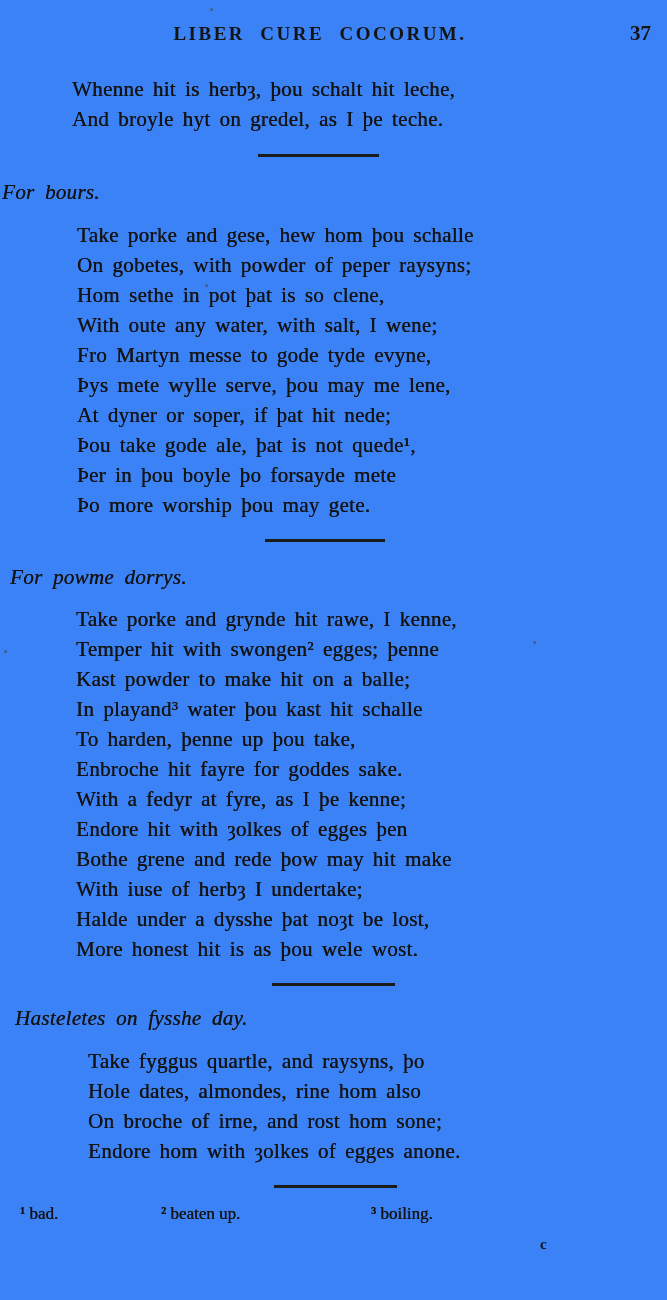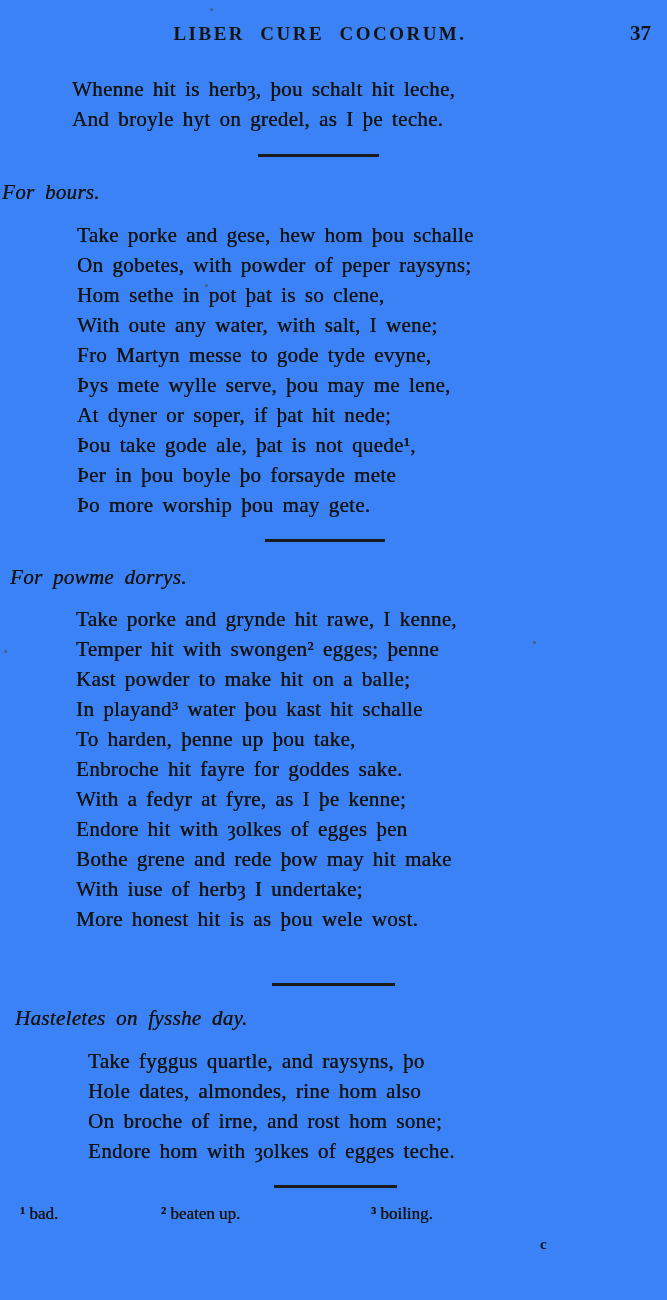--- a/index.html
+++ b/index.html
@@ -113,31 +113,32 @@
     <div class="line">Take porke and grynde hit rawe, I kenne,</div>
     <div class="line">Temper hit with swongen² egges; þenne</div>
     <div class="line">Kast powder to make hit on a balle;</div>
     <div class="line">In playand³ water þou kast hit schalle</div>
     <div class="line">To harden, þenne up þou take,</div>
     <div class="line">Enbroche hit fayre for goddes sake.</div>
     <div class="line">With a fedyr at fyre, as I þe kenne;</div>
     <div class="line">Endore hit with ȝolkes of egges þen</div>
     <div class="line">Bothe grene and rede þow may hit make</div>
     <div class="line">With iuse of herbȝ I undertake;</div>
+    <div class="line">Halde under a dysshe þat noȝt be lost,</div>
     <div class="line">More honest hit is as þou wele wost.</div>
   </div>
 
   <div class="divider" style="top:983px; left:272px; width:123px;"></div>
 
   <h2 class="heading" style="top:1006px; transform:translateX(13px);">Hasteletes on fysshe day.</h2>
   <div class="verse" style="top:1046px; left:88px;">
     <div class="line">Take fyggus quartle, and raysyns, þo</div>
     <div class="line">Hole dates, almondes, rine hom also</div>
     <div class="line">On broche of irne, and rost hom sone;</div>
-    <div class="line">Endore hom with ȝolkes of egges teche.</div>
+    <div class="line">Endore hom with ȝolkes of egges anone.</div>
   </div>
 
   <div class="divider" style="top:1185px; left:274px; width:123px;"></div>
 
   <div class="footnotes">
     <span class="footnote" style="left:20px;text-align:right;"><span class="fn-marker">¹</span> <span>bad.</span></span>
     <span class="footnote" style="left:161px;"><span class="fn-marker">²</span> <span>beaten up.</span></span>
     <span class="footnote" style="left:371px;text-align:center;"><span class="fn-marker">³</span> <span>boiling.</span></span>
   </div>
 

